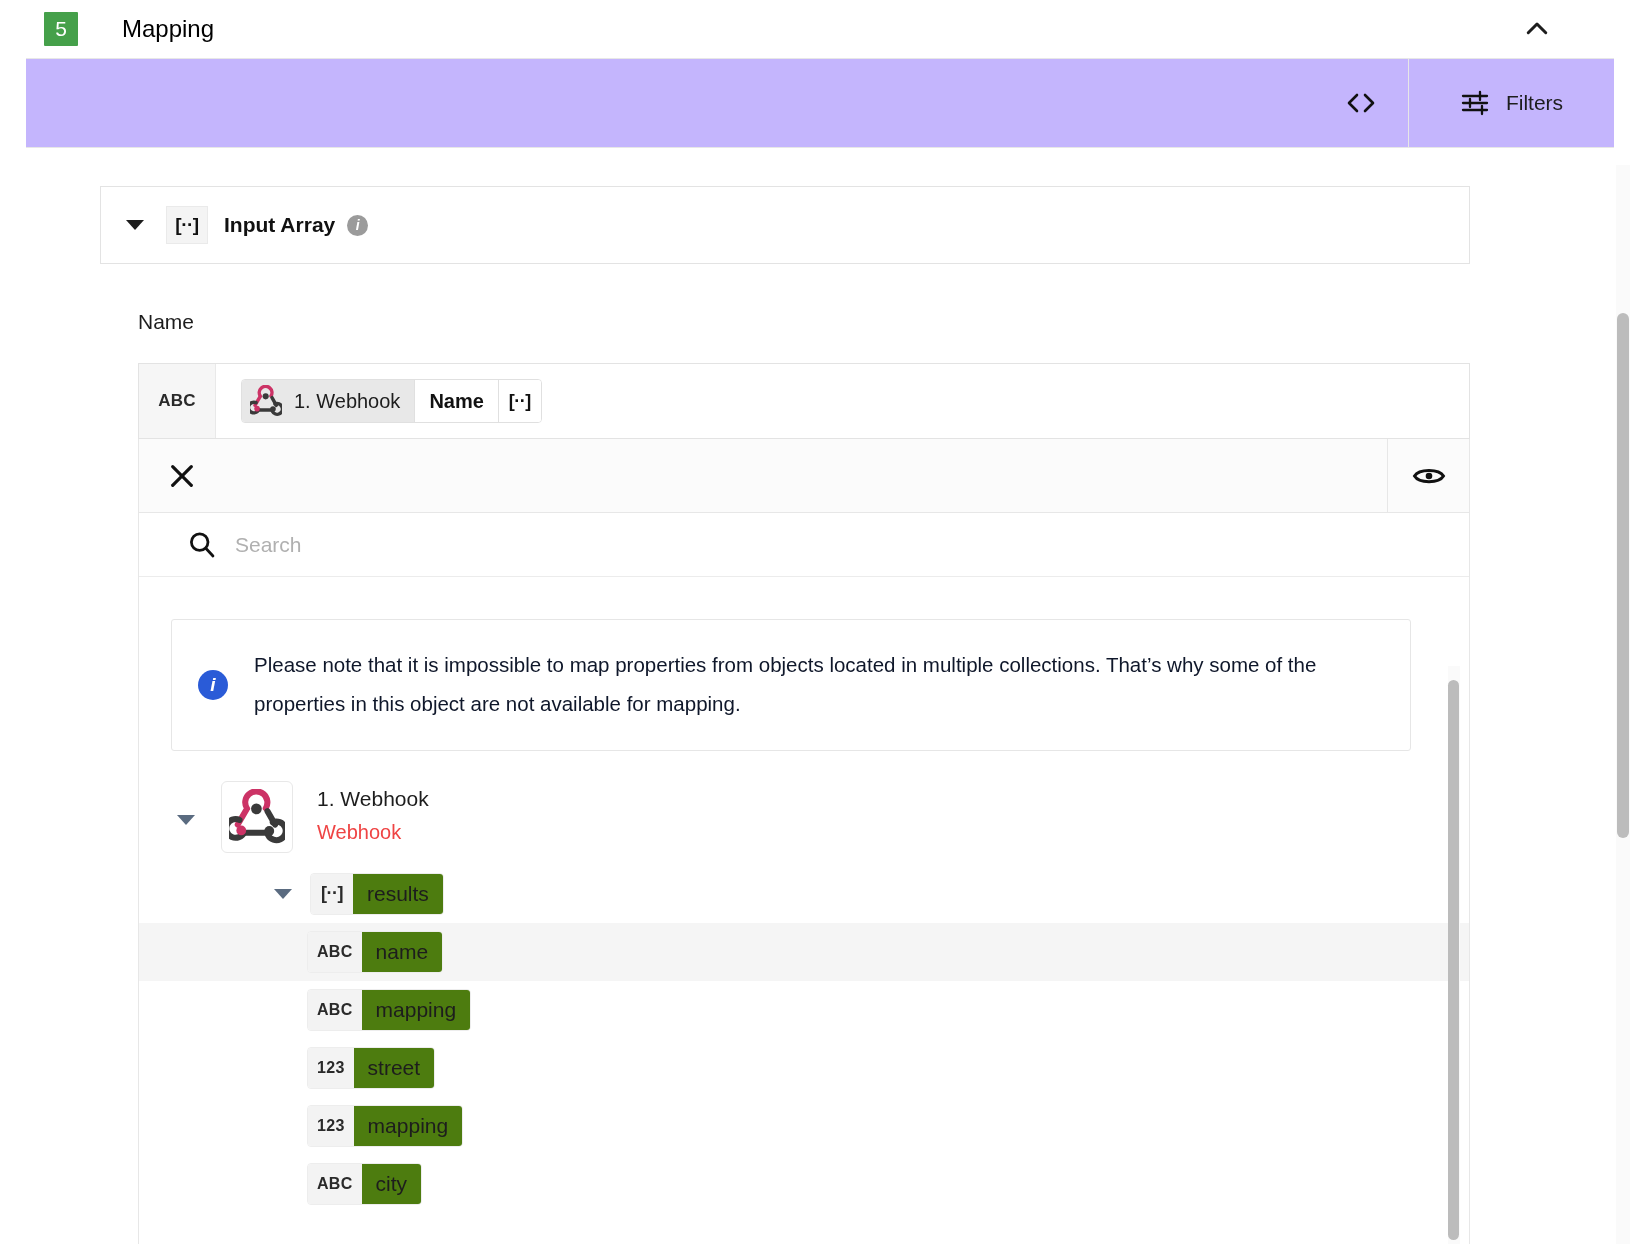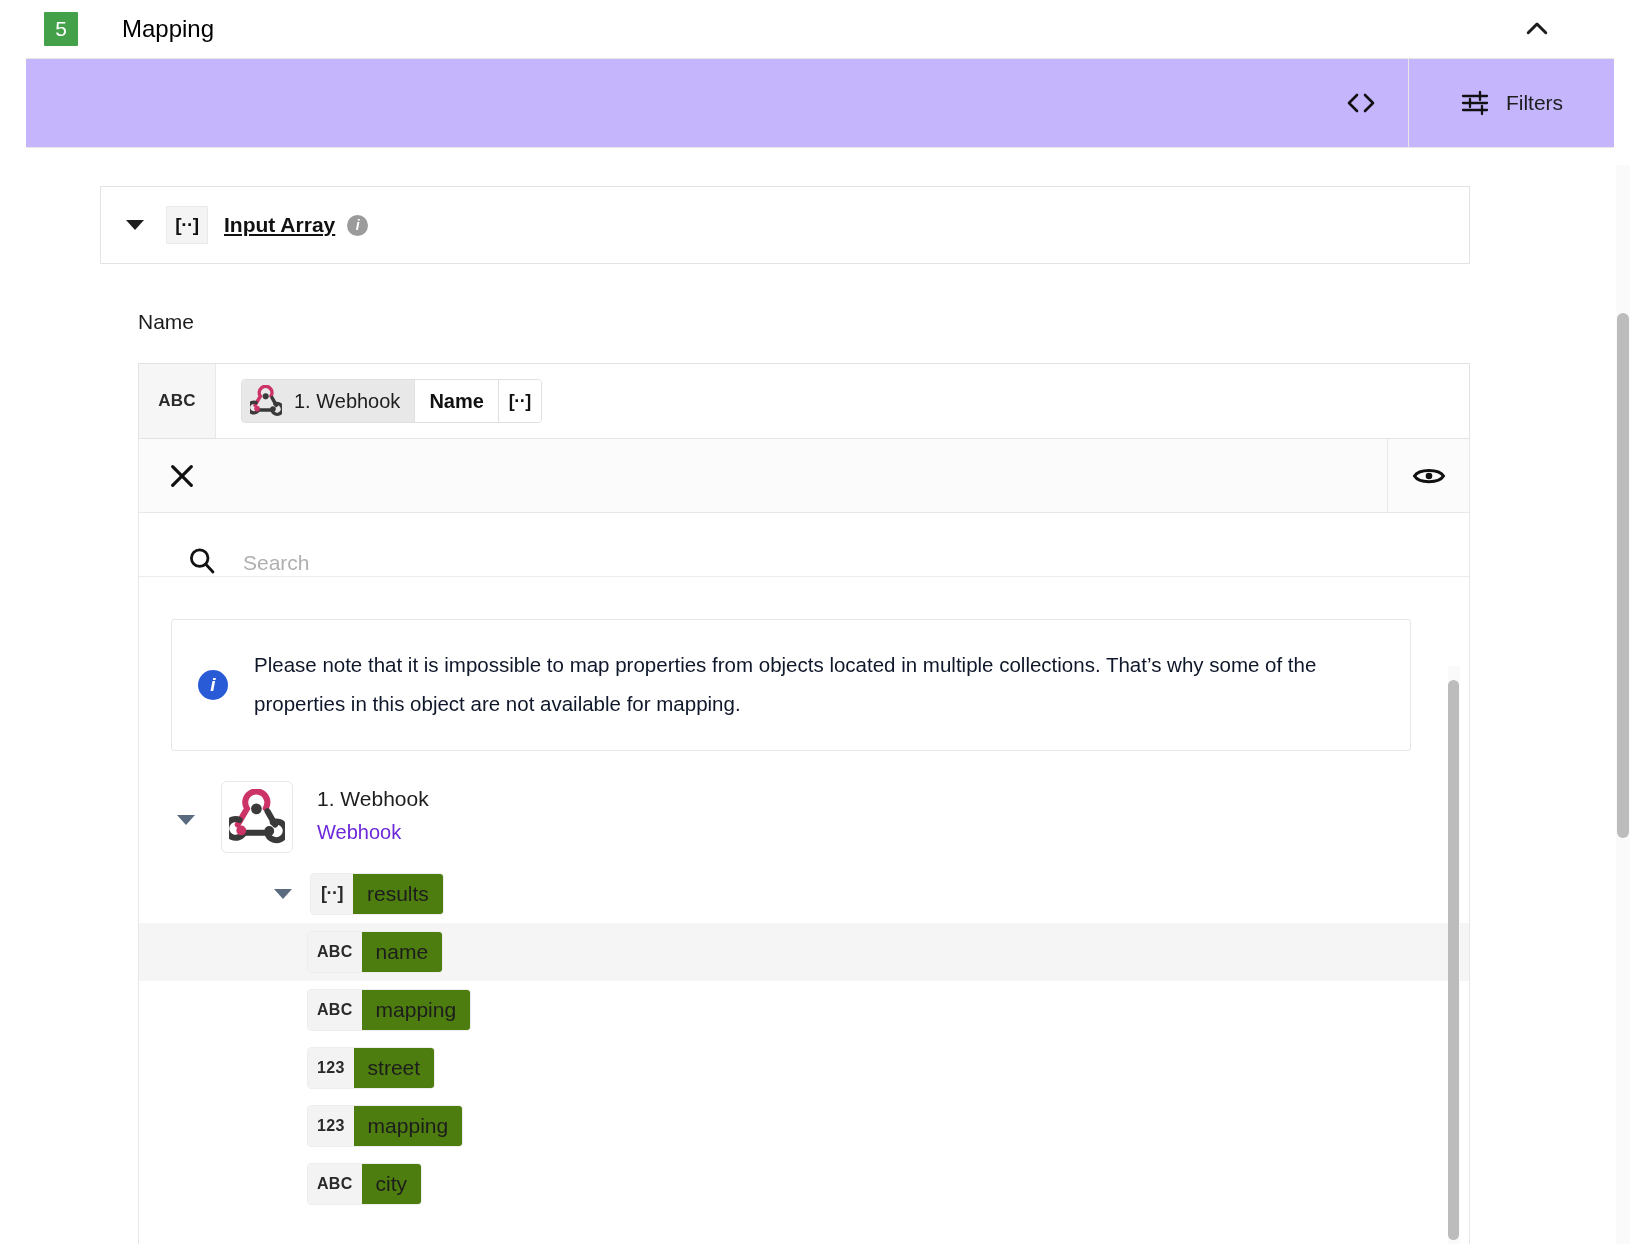--- a/index.html
+++ b/index.html
@@ -87,21 +87,21 @@
     margin-left: 22px;
     min-width: 42px; height: 38px;
     background: #f4f4f4;
     border: 1px solid #eaeaea;
     display: flex; align-items: center; justify-content: center;
     font-size: 19px; font-weight: bold; color: #111;
     letter-spacing: -0.5px;
   }
   .ia-label {
     margin-left: 16px;
-    font-size: 21px; font-weight: bold; color: #111; text-decoration: underline;
+    font-size: 21px; font-weight: bold; color: #111;
   }
   .info-dot {
     margin-left: 12px;
     width: 21px; height: 21px; border-radius: 50%;
     background: #9b9b9b; color: #fff;
     font-size: 14px; font-weight: bold;
     display: inline-flex; align-items: center; justify-content: center;
     font-style: italic;
     cursor: pointer;
   }
@@ -169,24 +169,24 @@
   
   .dropdown {
     position: absolute; left: 138px; top: 365px;
     width: 1332px; height: 740px;
     background: #fff;
     border: 1px solid #e7e7e7; border-top: none;
     overflow: hidden;
   }
   .search-row {
     height: 64px;
-    display: flex; align-items: flex-end;
+    display: flex; align-items: center;
     border-bottom: 1px solid #ececec;
     padding-left: 48px;
-    gap: 24px;
+    gap: 16px;
   }
   .search-input {
     border: none; outline: none;
     font-size: 21px; color: #1d1d1d;
     font-family: "Liberation Sans", sans-serif;
     background: transparent;
     flex: 1;
   }
   .search-input::placeholder { color: #b0b0b0; }
 
@@ -214,21 +214,21 @@
   .root-caret { margin-top: 34px; margin-left: 6px; }
   .app-icon {
     margin-left: 26px;
     width: 72px; height: 72px;
     border: 1px solid #e8e8e8; border-radius: 6px;
     background: #fff;
     display: flex; align-items: center; justify-content: center;
   }
   .root-texts { margin-left: 24px; display: flex; flex-direction: column; padding-top: 6px; }
   .root-title { font-size: 21px; color: #1d1d1d; }
-  .root-sub { font-size: 20px; color: #6d28d9; margin-top: 10px; }
+  .root-sub { font-size: 20px; color: #ef4444; margin-top: 10px; }
 
   .tree-row {
     display: flex; align-items: center;
     height: 58px;
     padding-left: 110px;
   }
   .tree-row.child { padding-left: 168px; }
   .tree-row.selected { background: #f5f5f5; }
   .chip {
     display: flex; align-items: stretch;

